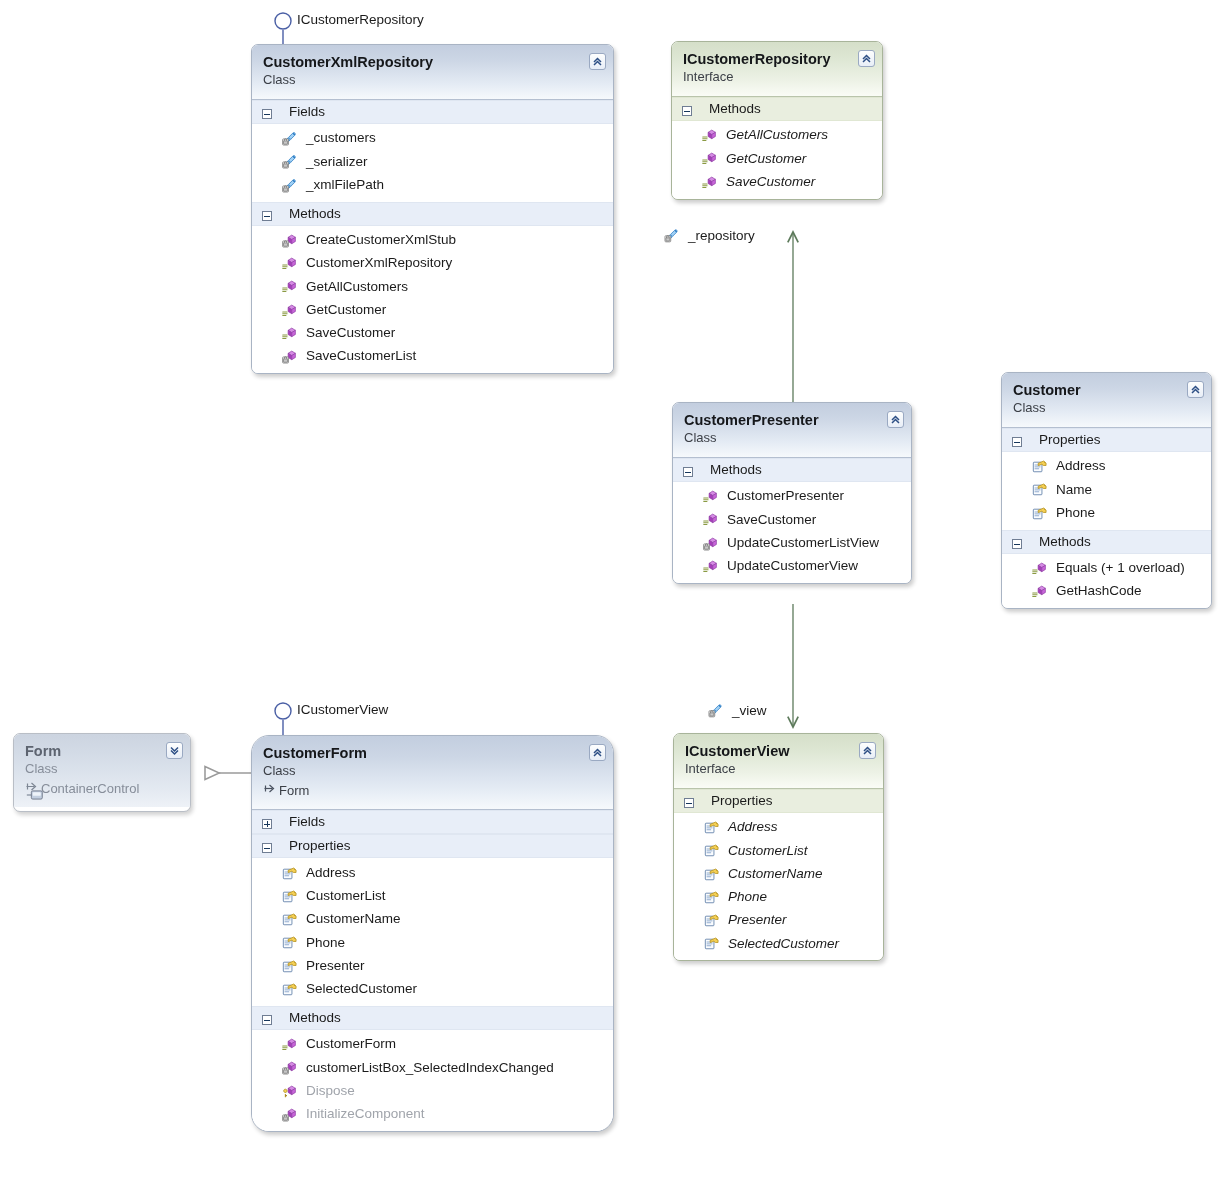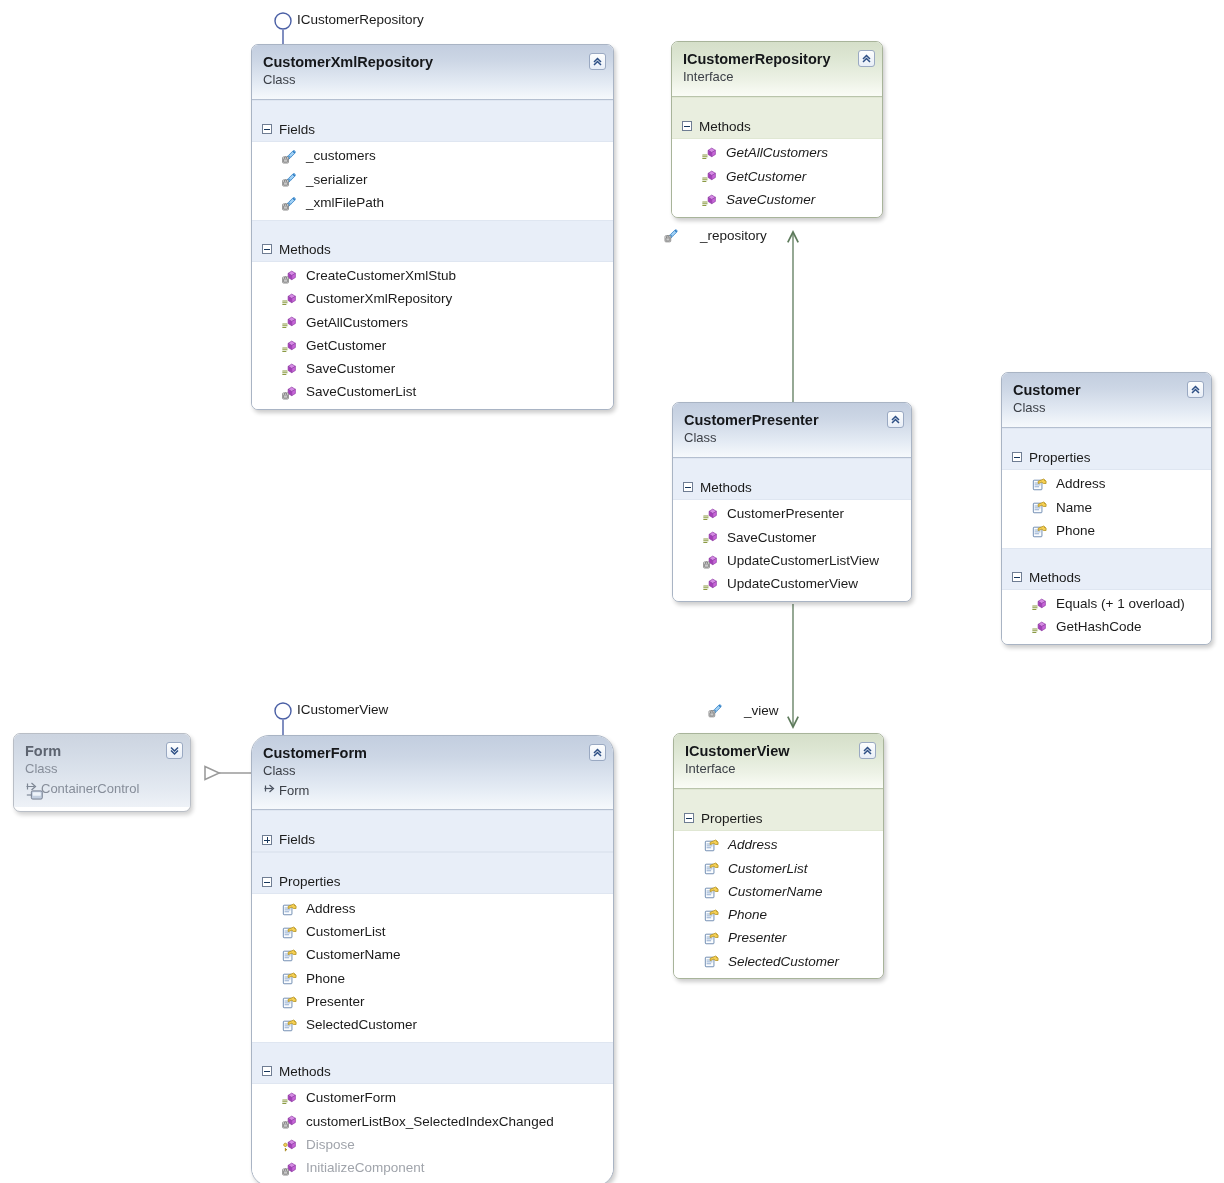--- a/index.html
+++ b/index.html
@@ -51,22 +51,22 @@
   .chev{
     position:absolute;right:7px;top:8px;width:17px;height:17px;
     border:1px solid #9aa9c2;border-radius:3px;
     background:linear-gradient(to bottom,#fdfefe,#e8eef7);
     box-sizing:border-box;
   }
   .chev svg{display:block;margin:1px auto 0;}
 
   
   .sect-hdr{
-    display:flex;align-items:center;gap:7px;
-    padding:21px 8px 4px 10px;
+    display:flex;align-items:flex-end;gap:17px;
+    padding:3px 8px 4px 10px;
     background:#e8eef8;
     border-top:1px solid #dfe6f1;
     border-bottom:1px solid #dfe6f1;
     font-size:13.5px;color:#1b1b1b;
   }
   .iface .sect-hdr{background:#e9eedf;border-top-color:#e0e7d3;border-bottom-color:#e0e7d3;}
   .pm{
     width:10px;height:10px;border:1px solid #6f7d93;background:#fff;
     position:relative;flex:0 0 auto;box-sizing:border-box;
   }
@@ -80,21 +80,21 @@
     font-size:13.5px;line-height:1.5;color:#1b1b1b;white-space:nowrap;
   }
   .row .lbl{display:inline-block;}
   .iface .row .lbl{font-style:italic;}
   .row.dim .lbl{color:#a0a4ab;}
   .ico{width:15px;height:15px;flex:0 0 auto;display:block;}
 
   
   .lolli{position:absolute;font-size:13.5px;color:#1b1b1b;white-space:nowrap;}
   
-  .assoc{position:absolute;display:flex;align-items:center;gap:21px;font-size:13.5px;color:#1b1b1b;white-space:nowrap;}
+  .assoc{position:absolute;display:flex;align-items:center;gap:9px;font-size:13.5px;color:#1b1b1b;white-space:nowrap;}
 
   
   .implbadge{position:absolute;left:11px;bottom:6px;width:20px;height:12px;}
 </style>
 </head>
 <body>
 
 <div class="canvas">
 
   <svg class="edges" viewBox="0 0 1224 1183">

